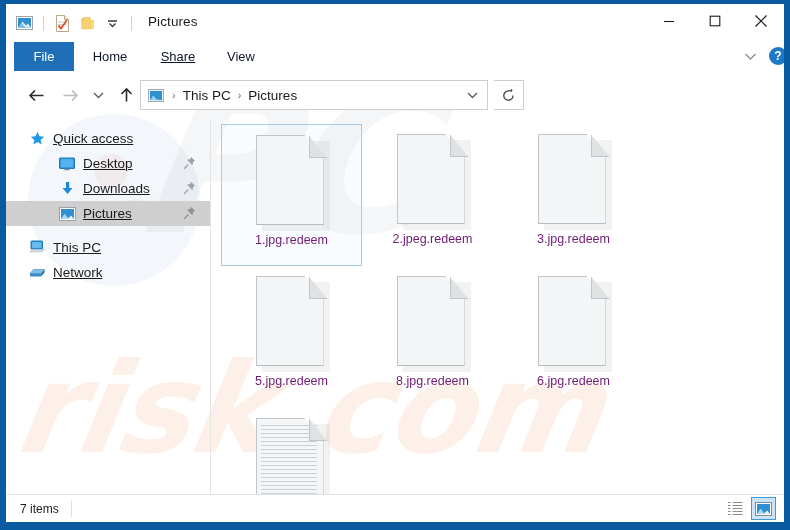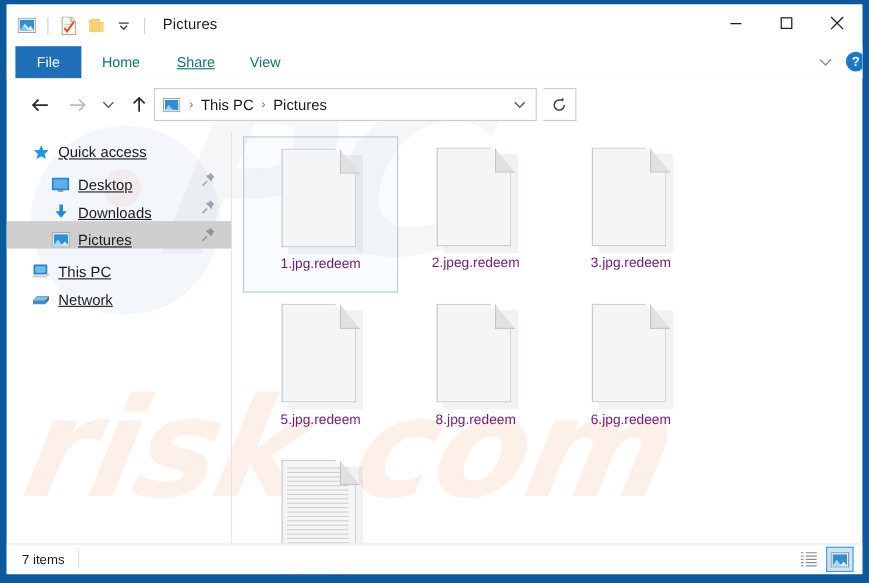--- a/index.html
+++ b/index.html
@@ -125,21 +125,21 @@
     left: 0; top: 38px;
     width: 787px; height: 29px;
     background: #ffffff;
     z-index: 20;
   }
   .rb-tab {
     position: absolute;
     top: 0; height: 29px;
     display: flex; align-items: center; justify-content: center;
     font-size: 13px;
-    color: #0f766e;
+    color: #0f172a;
     cursor: default;
   }
   #tab-file {
     left: 8px; width: 60px;
     background: #1e6fb8;
     color: #ffffff;
   }
   #tab-home { left: 76px; width: 56px; }
   #tab-share { left: 144px; width: 56px; text-decoration: underline; }
   #tab-view { left: 208px; width: 54px; }
@@ -246,21 +246,21 @@
   }
   .nav-item {
     position: relative;
     height: 25px;
     display: flex;
     align-items: center;
     padding-left: 22px;
     font-size: 13.5px;
     color: #1b1b1b;
   }
-  .nav-item.indent { padding-left: 40px; align-items: flex-end; }
+  .nav-item.indent { padding-left: 52px; }
   .nav-item.selected { background: #cfcfcf; }
   .nav-ico {
     width: 18px; height: 17px;
     margin-right: 7px;
     display: flex; align-items: center; justify-content: center;
     flex: 0 0 auto;
   }
   .nav-label { white-space: nowrap; text-decoration: underline; }
   .pin-ico {
     position: absolute;

